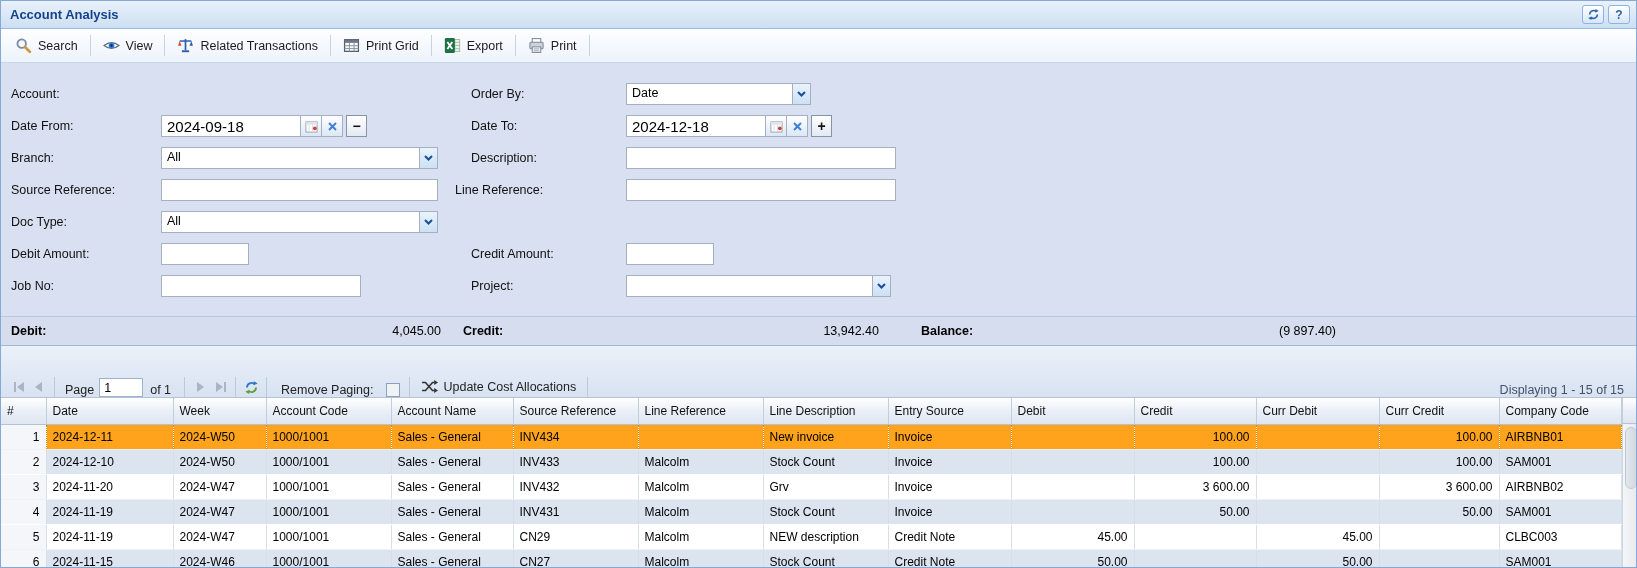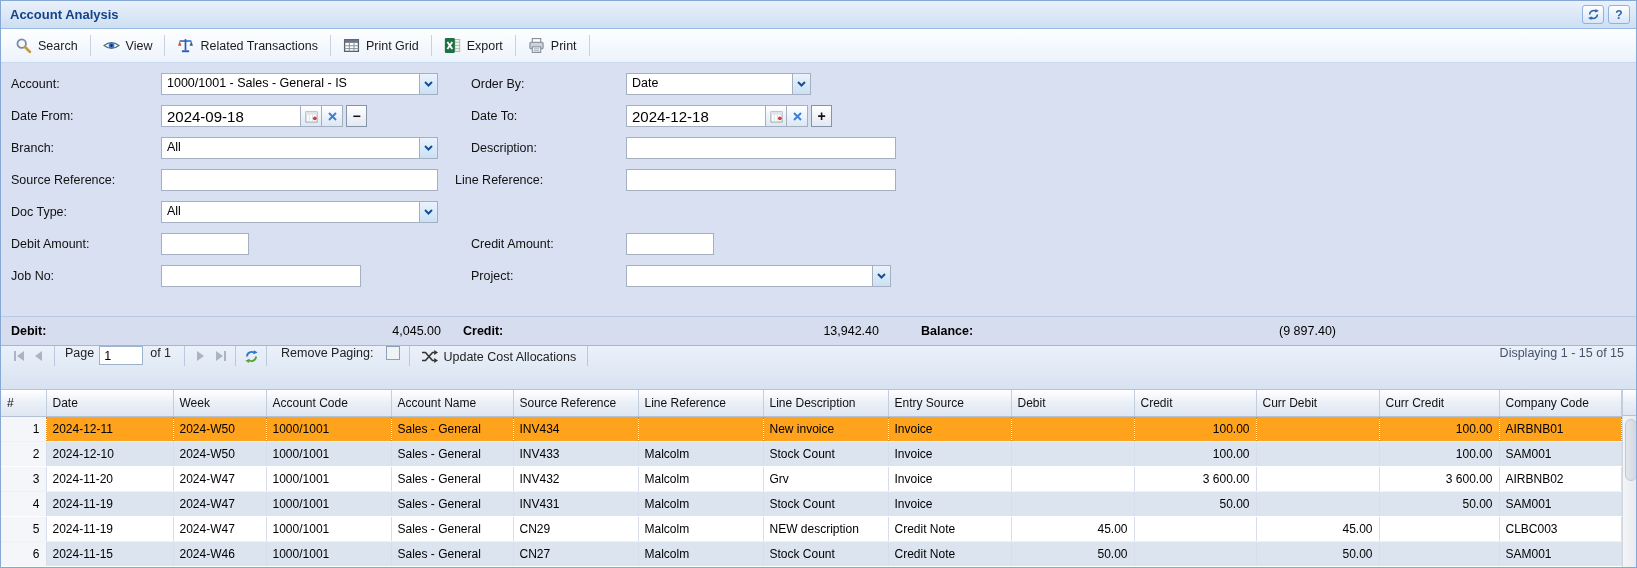--- a/index.html
+++ b/index.html
@@ -11,40 +11,40 @@
   .title { color:#15428b; font-weight:bold; font-size:13px; padding-left:3px; }
   .tb-btns { margin-left:auto; display:flex; gap:4px; }
   .tb-btn { width:22px; height:19px; border:1px solid #8db2e3; border-radius:3px; background:linear-gradient(#ffffff,#d6e6f8); display:flex; align-items:center; justify-content:center; color:#2e63a8; font-weight:bold; font-size:12px; cursor:pointer; }
 
   
   .toolbar { height:34px; background:linear-gradient(#fdfeff,#edf3fc); border-bottom:1px solid #c9d8ec; display:flex; align-items:center; padding:0 6px; }
   .tool-btn { display:flex; align-items:center; gap:6px; padding:4px 7px; font-size:12.5px; color:#1c1c1c; border:1px solid transparent; border-radius:3px; cursor:pointer; white-space:nowrap; }
   .tsep { width:1px; height:21px; background:#c6d3e4; margin:0 4px; }
 
   
-  .formpanel { height:253px; background:#d9e0f1; padding-top:10px; }
+  .formpanel { height:253px; background:#d9e0f1; padding-top:20px; }
   .formrow { position:relative; height:32px; }
   .flabel { position:absolute; top:4px; font-size:12.5px; color:#111; }
   .tfield { position:absolute; top:0; height:22px; background:#fff; border:1px solid #a4afc0; font-size:12.5px; padding:2px 5px; font-family:"Liberation Sans",sans-serif; color:#000; }
   .combo { position:absolute; top:0; height:22px; border:1px solid #a4afc0; background:#fff; display:flex; }
   .combo .cval { flex:1; font-size:12.5px; padding:2px 5px; white-space:nowrap; overflow:hidden; }
   .trig { width:18px; background:linear-gradient(#eaf3fc,#cbe0f6); border-left:1px solid #a4afc0; display:flex; align-items:center; justify-content:center; cursor:pointer; }
   .dwrap { position:absolute; top:0; display:flex; }
   .dwrap input { width:140px; height:22px; border:1px solid #a4afc0; font-size:15px; padding:2px 5px; font-family:"Liberation Sans",sans-serif; }
   .mini { width:21px; height:22px; border:1px solid #a4afc0; border-left:none; background:linear-gradient(#ffffff,#dcE8f5); display:flex; align-items:center; justify-content:center; cursor:pointer; }
   .sq { width:21px; height:22px; border:1px solid #8595a8; margin-left:3px; background:linear-gradient(#ffffff,#e3e9f2); display:flex; align-items:center; justify-content:center; font-weight:bold; font-size:14px; color:#111; cursor:pointer; }
 
   
   .totalsbar { height:30px; background:#d6ddee; border-top:1px solid #b9c9e4; border-bottom:1px solid #9fb8da; position:relative; font-size:12.5px; }
   .totalsbar span { position:absolute; top:7px; }
   .tl { font-weight:bold; color:#000; }
   .tv { text-align:right; }
 
   
-  .pagingbar { height:44px; background:linear-gradient(#ebf1fa,#d8e2f1); border-bottom:1px solid #b2c3da; display:flex; align-items:flex-start; padding:0 8px; font-size:12.5px; color:#222; }
+  .pagingbar { height:52px; background:linear-gradient(#ebf1fa,#d8e2f1); border-bottom:1px solid #b2c3da; display:flex; align-items:flex-end; padding:0 8px; font-size:12.5px; color:#222; }
   .pgbtn { width:20px; height:20px; display:flex; align-items:center; justify-content:center; cursor:pointer; }
   .psep { width:1px; height:20px; background:#bcc9da; margin:0 5px; }
   .pageinput { width:44px; height:19px; border:1px solid #9db2cc; font-size:12.5px; padding:1px 4px; font-family:"Liberation Sans",sans-serif; }
   .chk { width:14px; height:14px; background:#f0f3f6; border:1px solid #8da0b8; margin:0 4px; cursor:pointer; }
   .ucabtn { display:flex; align-items:center; gap:5px; padding:3px 6px; cursor:pointer; color:#222; }
   .displaying { margin-left:auto; color:#44536a; padding-right:4px; }
 
   
   .gridwrap { display:flex; height:187px; background:#fff; }
   table.grid { border-collapse:collapse; table-layout:fixed; width:1620px; }
@@ -164,28 +164,20 @@
         </span>
       <span>Print</span>
     </div>
     <div class="tsep"></div>
   </div>
 
   <div class="formpanel">
 
     <div class="formrow">
       <span class="flabel" style="left:10px">Account:</span>
-      <div class="combo" style="left:160px;width:277px">
-        <span class="cval">1000/1001 - Sales - General - IS</span>
-        <span class="trig">
-            <svg width="9" height="6" viewBox="0 0 9 6">
-              <path d="M1 1 L4.5 4.5 L8 1" stroke="#1b4e91" stroke-width="2" fill="none"></path>
-            </svg>
-          </span>
-      </div>
       <span class="flabel" style="left:470px">Order By:</span>
       <div class="combo" style="left:625px;width:185px">
         <span class="cval">Date</span>
         <span class="trig">
             <svg width="9" height="6" viewBox="0 0 9 6">
               <path d="M1 1 L4.5 4.5 L8 1" stroke="#1b4e91" stroke-width="2" fill="none"></path>
             </svg>
           </span>
       </div>
     </div>

